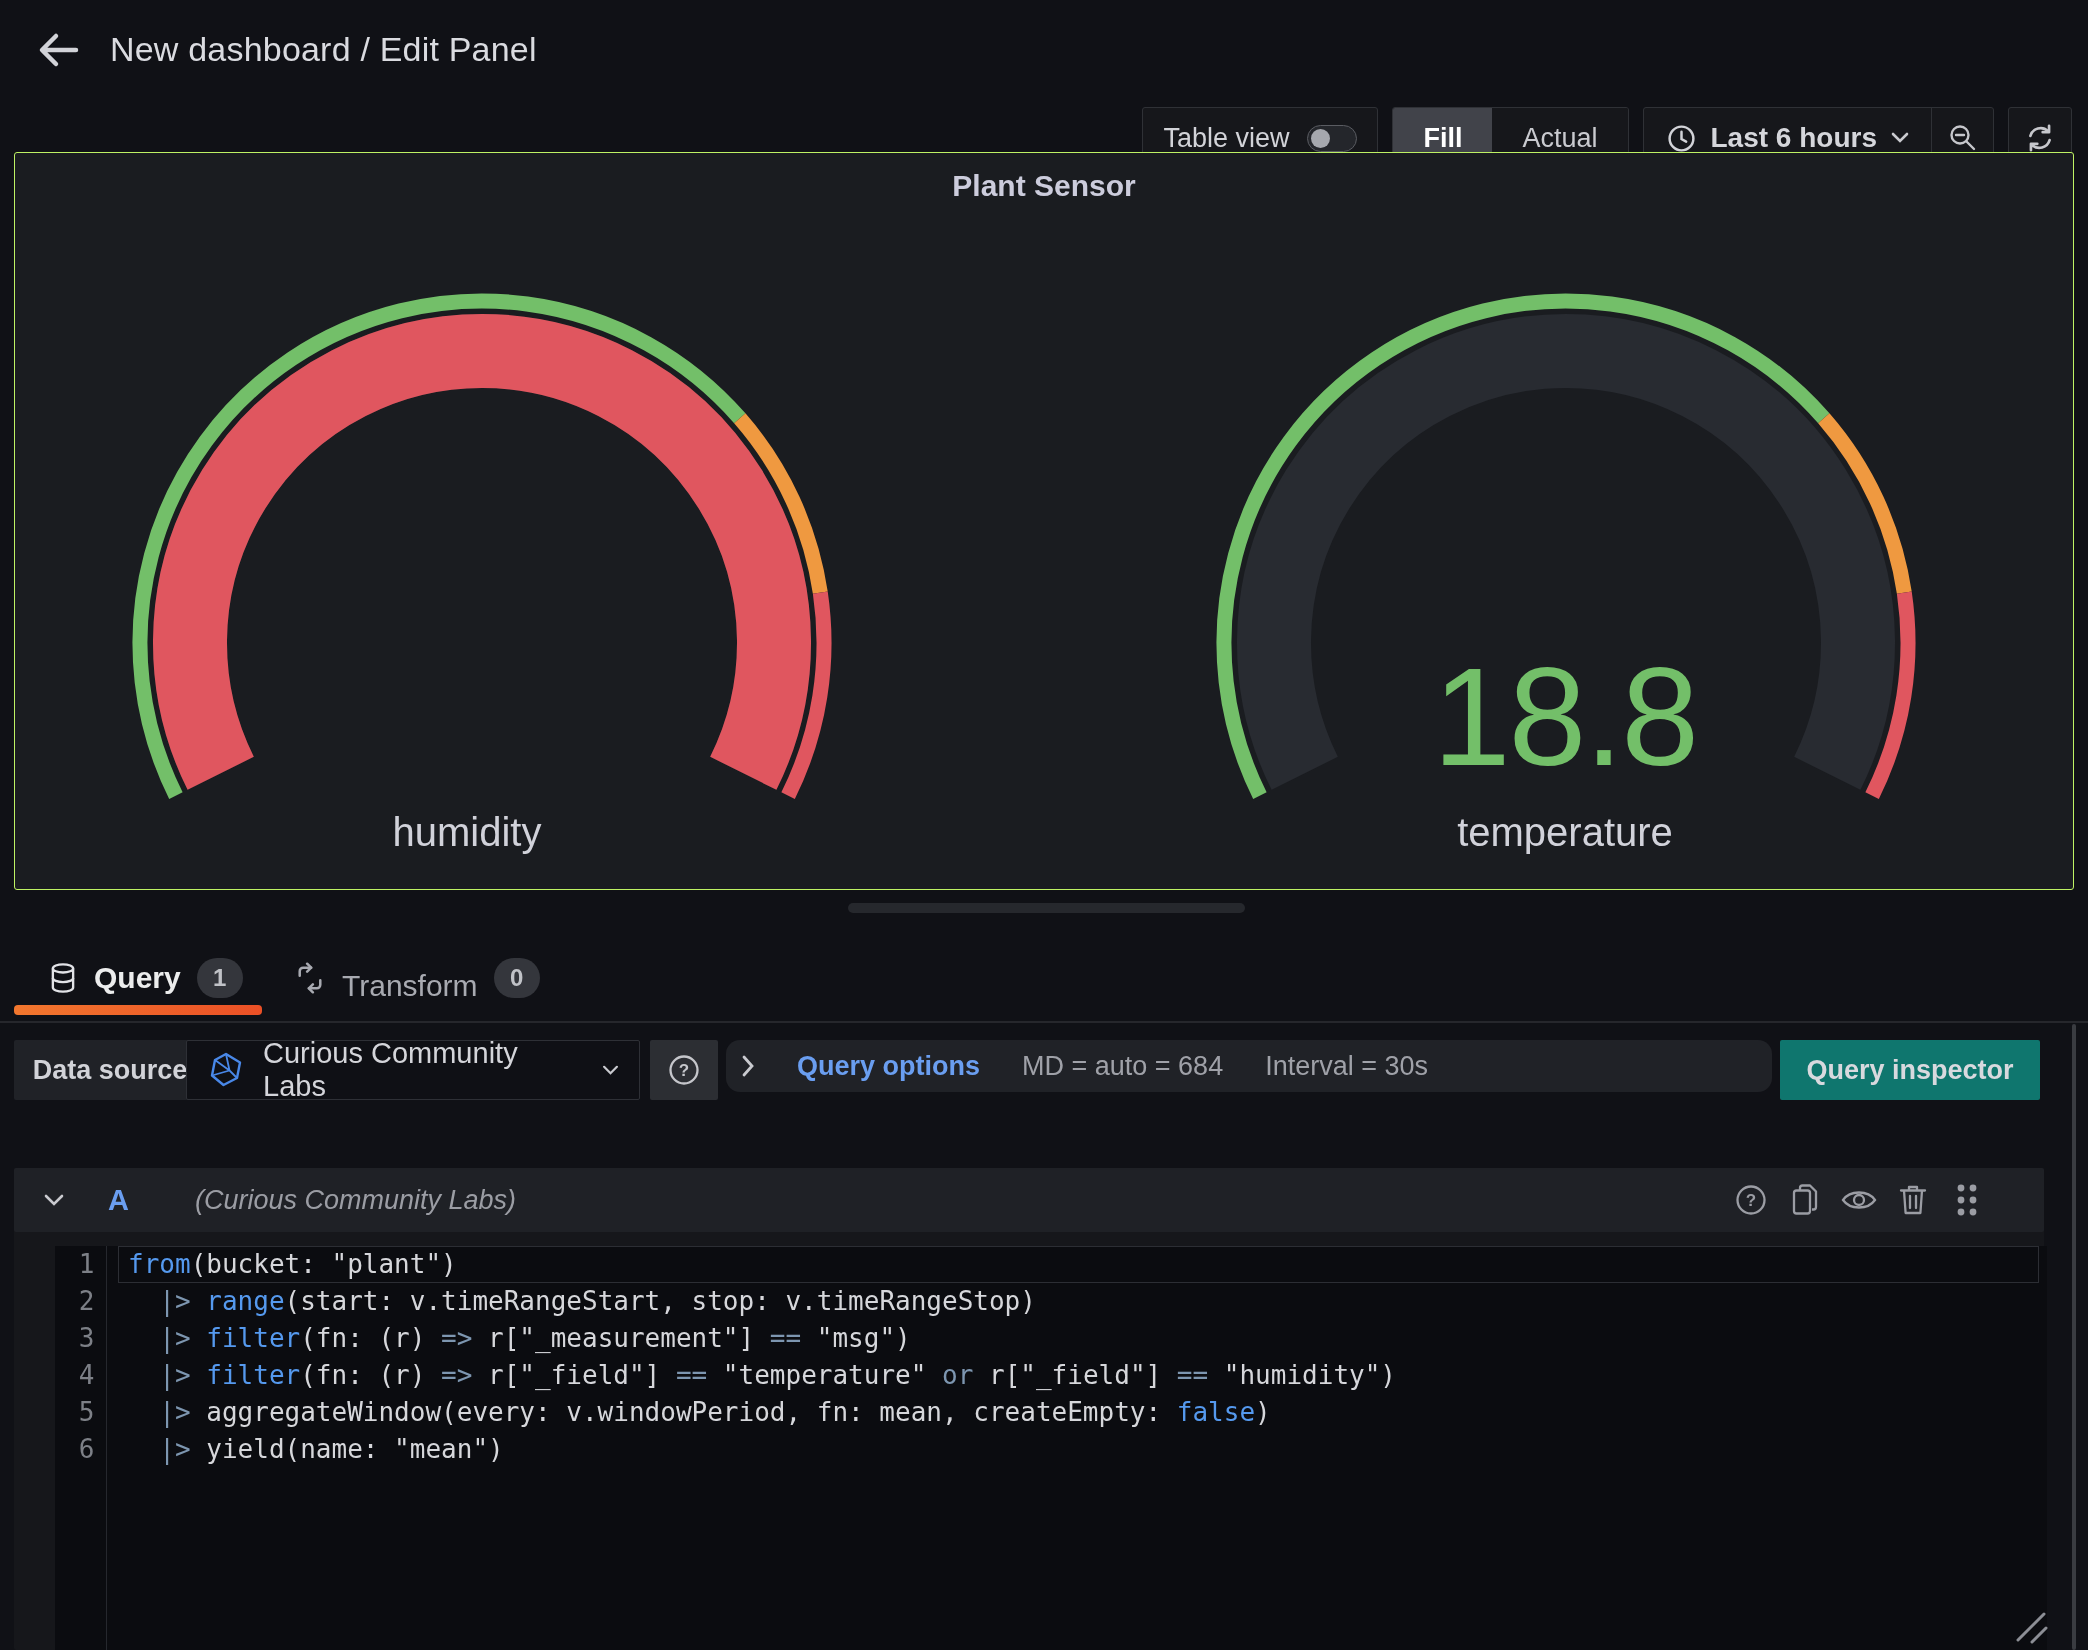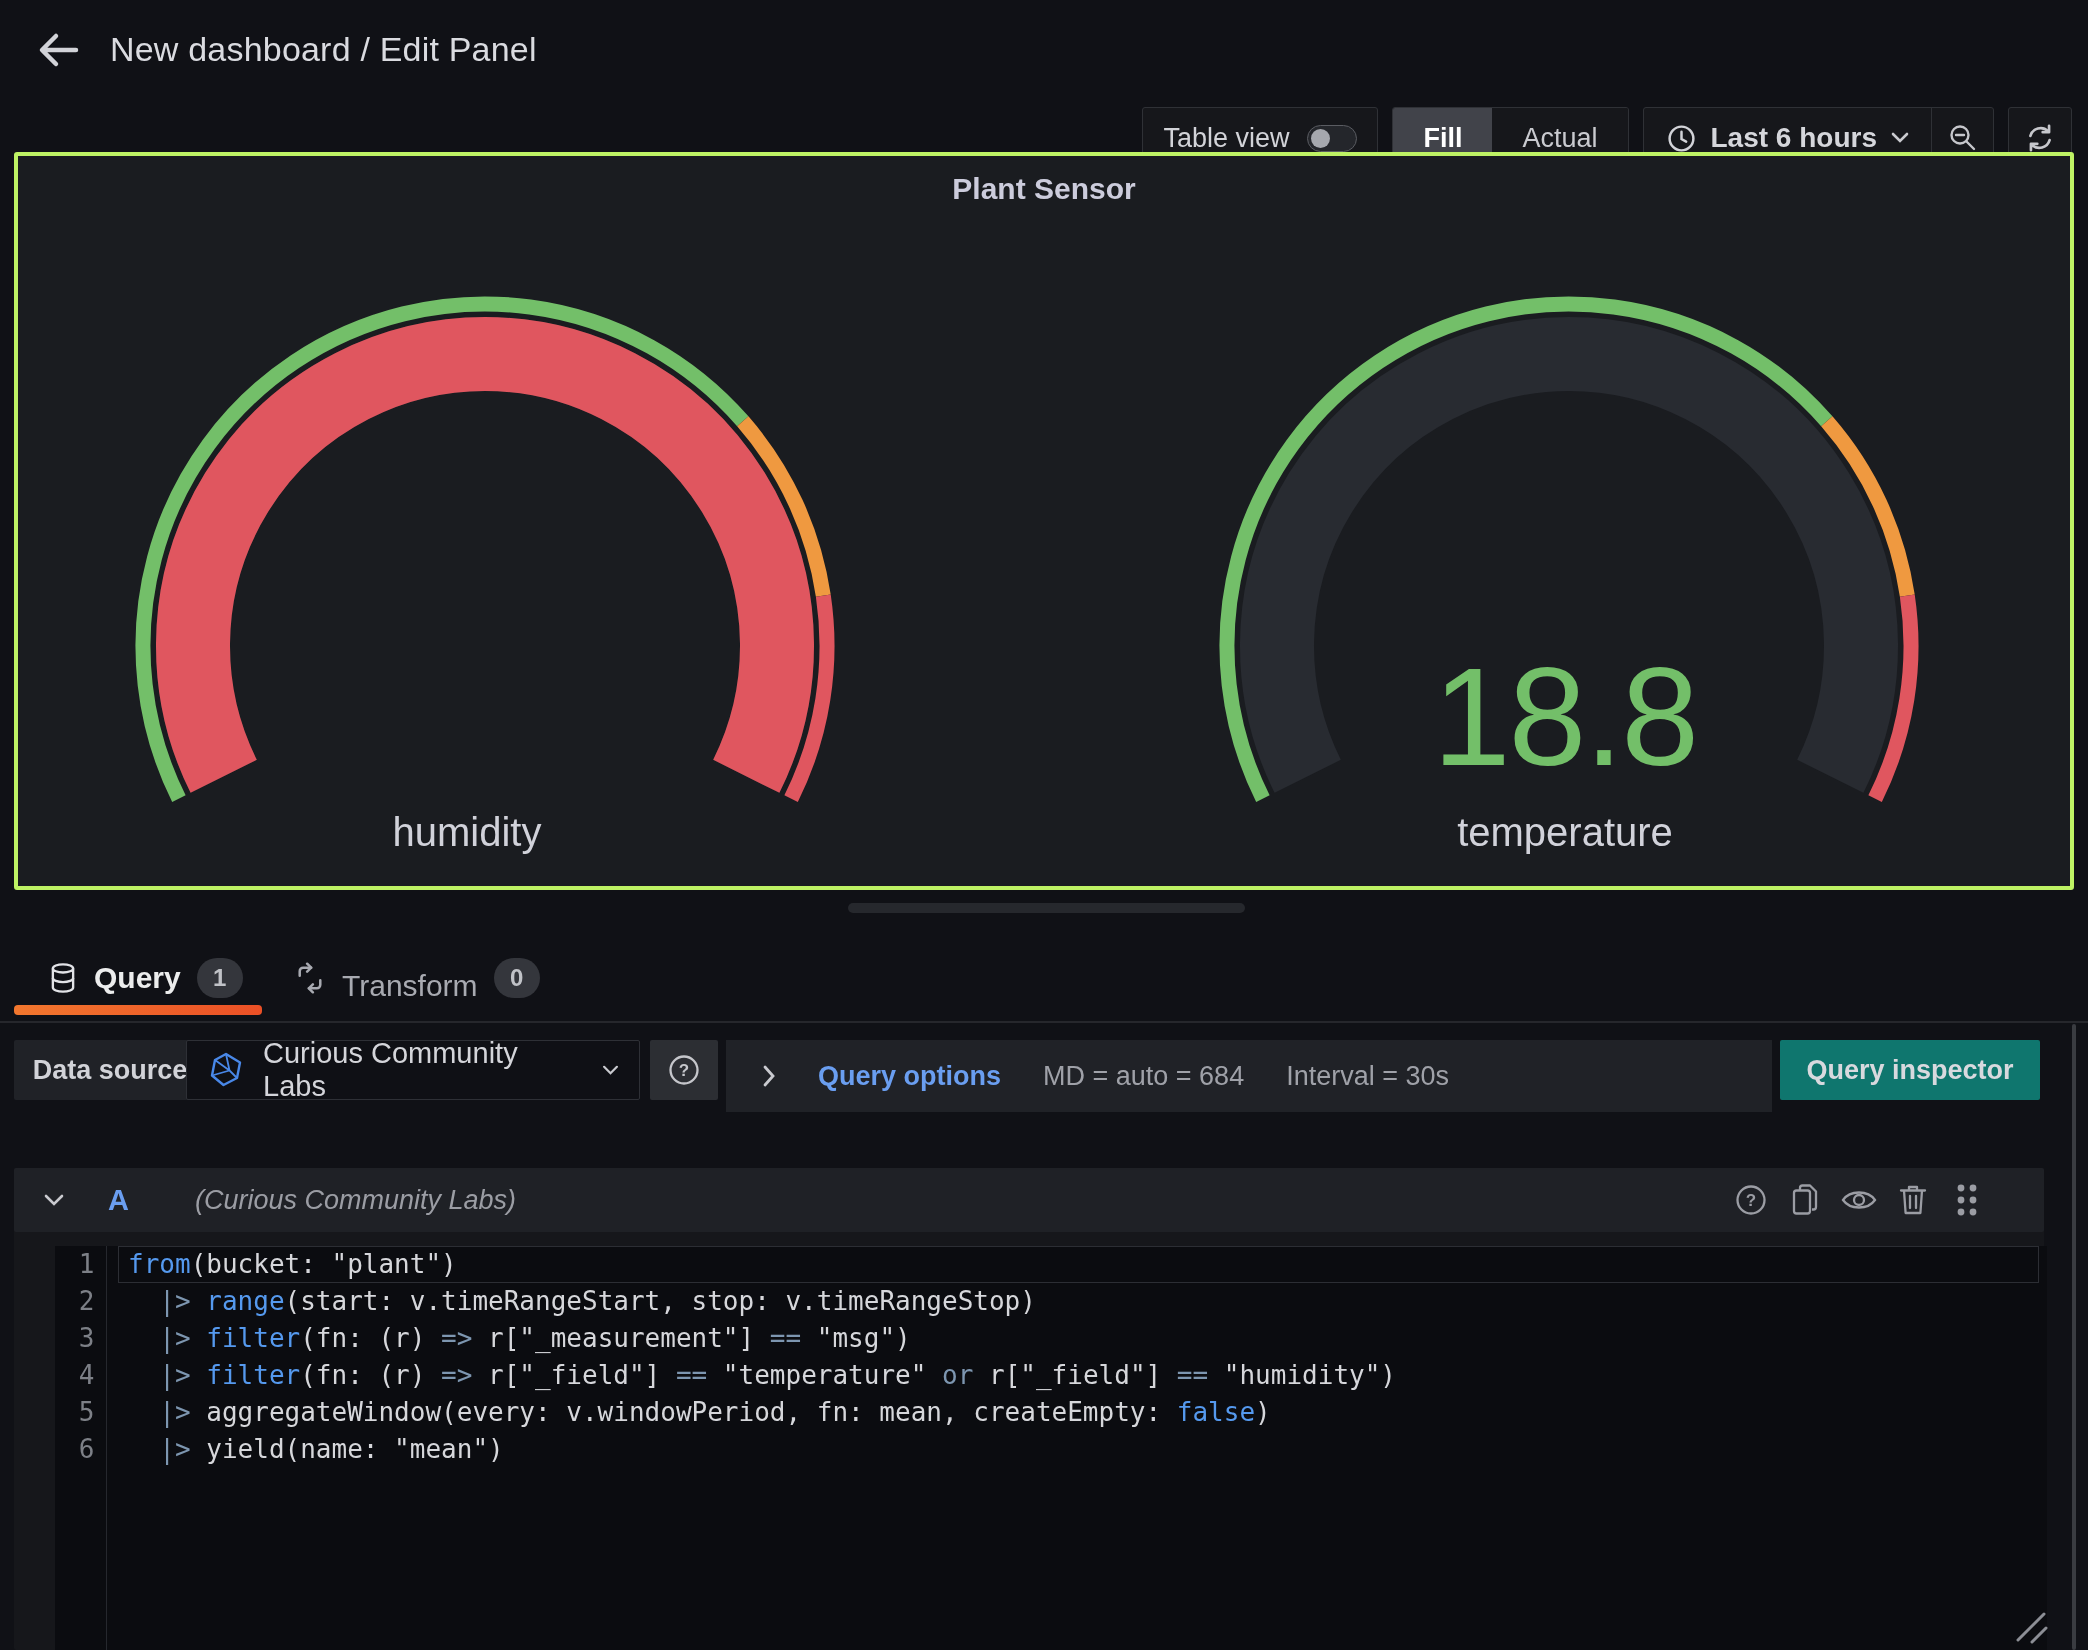--- a/index.html
+++ b/index.html
@@ -21,21 +21,21 @@
   .seg { height:100%; display:flex; align-items:center; padding:0 30px; font-size:27px; }
   .seg.sel { background:#41434a; color:#ffffff; font-weight:700; }
   .seg.unsel { background:#16171b; color:#c9cacf; }
   .time-group { padding:0; }
   .time-main { display:flex; align-items:center; gap:14px; padding:0 22px; height:100%; }
   .time-label { font-weight:700; font-size:28px; color:#d5d6db; }
   .time-zoom { width:62px; height:100%; display:flex; align-items:center; justify-content:center; border-left:1px solid #2f3136; }
   .refresh-btn { width:64px; justify-content:center; }
 
   
-  .panel { position:absolute; left:14px; top:152px; width:2060px; height:738px; background:#1a1c20; border:4px solid #bef264; border-radius:3px; }
+  .panel { position:absolute; left:14px; top:152px; width:2060px; height:738px; background:#1a1c20; border:1px solid #bef264; border-radius:3px; }
   .panel-title { position:absolute; left:0; right:0; top:16px; text-align:center; font-size:30px; font-weight:700; color:#ccccdc; }
   .gauge-svg { position:absolute; left:0; top:0; }
   .gauge-number { position:absolute; width:620px; text-align:center; font-size:140px; font-weight:500; letter-spacing:-2px; line-height:150px; }
   .gauge-label { position:absolute; width:620px; text-align:center; font-size:40px; color:#d1d2da; line-height:44px; }
   .drag-handle { position:absolute; left:848px; top:903px; width:397px; height:10px; border-radius:5px; background:#26282d; cursor:row-resize; }
 
   
   .tab { position:absolute; top:952px; height:52px; display:flex; align-items:center; gap:16px; cursor:pointer; }
   .tab-query { left:48px; }
   .tab-transform { left:294px; }
@@ -44,21 +44,21 @@
   .tab-transform .tab-label { color:#a8aab1; font-weight:400;margin-top:16px; }
   .badge { min-width:46px; height:40px; padding:0 13px; border-radius:20px; background:#34363c; color:#c0c2c7; font-size:24px; font-weight:700; display:flex; align-items:center; justify-content:center; }
   .tab-underline { position:absolute; left:14px; top:1005px; width:248px; height:10px; border-radius:4px; background:linear-gradient(90deg,#f2772e,#eb5026); }
   .tabs-divider { position:absolute; left:0; top:1021px; width:2088px; height:2px; background:#26272c; }
 
   
   .ds-label { position:absolute; left:14px; top:1040px; width:192px; height:60px; background:#202227; border-radius:2px; display:flex; align-items:center; justify-content:center; font-size:27px; font-weight:700; color:#d2d3d8; }
   .ds-picker { position:absolute; left:186px; top:1040px; width:454px; height:60px; background:#0f1015; border:1px solid #2e3036; border-radius:2px; display:flex; align-items:center; gap:18px; padding:0 20px; cursor:pointer; }
   .ds-name { font-size:29px; color:#d4d5da; flex:1; }
   .ds-help { position:absolute; left:650px; top:1040px; width:68px; height:60px; background:#2c2e33; border-radius:2px; display:flex; align-items:center; justify-content:center; cursor:pointer; }
-  .q-options { position:absolute; left:726px; top:1040px; width:1046px; height:72px; background:#202227; border-radius:0; display:flex; align-items:center; gap:42px; padding:0 36px; }
+  .q-options { position:absolute; left:726px; top:1040px; width:1046px; height:52px; background:#202227; border-radius:14px; display:flex; align-items:center; gap:42px; padding:0 15px; }
   .qo-link { font-size:27px; font-weight:700; color:#6a9ef0; cursor:pointer; }
   .qo-stat { font-size:27px; color:#9fa1a8; }
   .q-inspector { position:absolute; left:1780px; top:1040px; width:260px; height:60px; background:#0f766e; border-radius:2px; display:flex; align-items:center; justify-content:center; font-size:27px; font-weight:700; color:#d8d9de; cursor:pointer; }
 
   
   .row-a { position:absolute; left:14px; top:1168px; width:2030px; height:482px; background:#16171b; border-radius:2px; }
   .row-a-header { position:absolute; left:0; top:0; width:100%; height:64px; background:#1f2126; border-radius:2px; display:flex; align-items:center; }
   .row-a-chevron { margin-left:30px; cursor:pointer; }
   .row-a-ref { margin-left:44px; font-size:29px; font-weight:700; color:#6a9ef0; cursor:pointer; }
   .row-a-sub { margin-left:66px; font-size:27px; font-style:italic; color:#9b9da4; }

